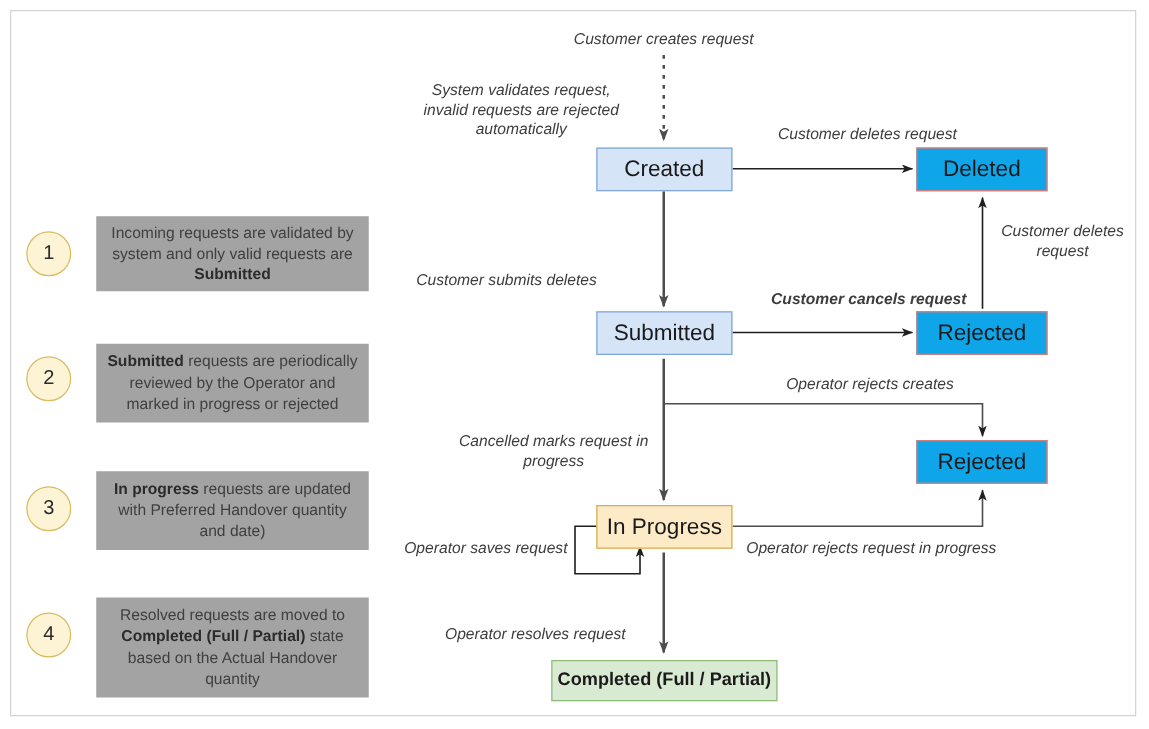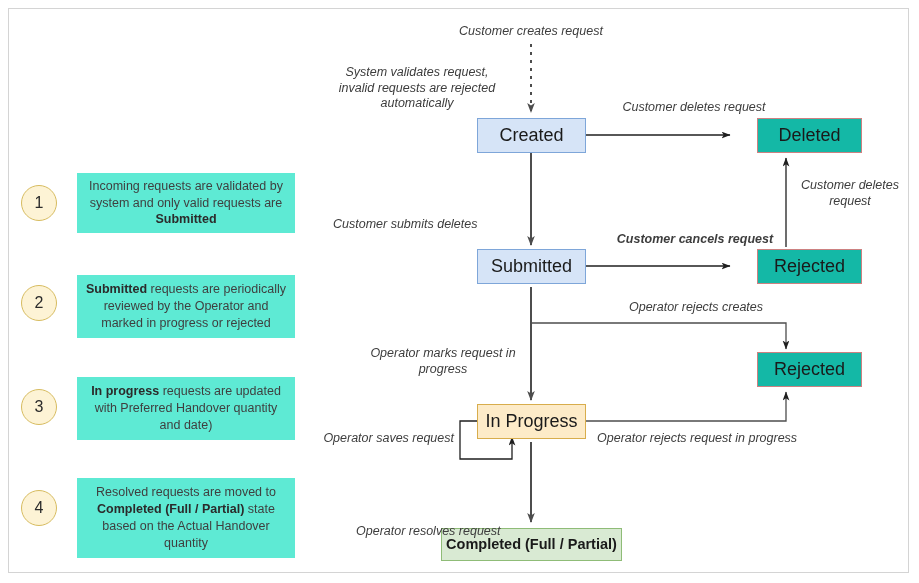--- a/index.html
+++ b/index.html
@@ -42,21 +42,21 @@
     align-items: center;
     justify-content: center;
     font-size: 18px;
     color: #1a1a1a;
     border-width: 1px;
     border-style: solid;
     text-align: center;
     line-height: 1.15;
   }
   .node.blue   { background: #d6e4f7; border-color: #7ea6d9; }
-  .node.red    { background: #14b8a6; border-color: #cc8181; margin-left: 24px; }
+  .node.red    { background: #0ea5e9; border-color: #cc8181; }
   .node.yellow { background: #fdebc8; border-color: #d8ad4c; }
   .node.green  { background: #d9ead3; border-color: #8fbc77; font-size: 14.5px; font-weight: 600; }
 
   
   .edge-label {
     position: absolute;
     font-style: italic;
     font-size: 12.5px;
     color: #3d3d3d;
     line-height: 1.25;
@@ -76,21 +76,21 @@
     border: 1px solid #d7bc60;
     box-sizing: border-box;
     display: flex;
     align-items: center;
     justify-content: center;
     font-size: 16px;
     color: #2b2b2b;
   }
   .legend-text {
     position: absolute;
-    background: #5eead4;
+    background: #a3a3a3;
     color: #3f3f3f;
     font-size: 12.5px;
     line-height: 1.35;
     text-align: center;
     box-sizing: border-box;
     padding: 9px 8px;
     display: flex;
     align-items: center;
     justify-content: center;
   }
@@ -191,28 +191,28 @@
 
   <div class="edge-label center" style="left:789px; top:178px; width:122px;">Customer deletes
 request</div>
 
   <div class="edge-label left" style="left:333px; top:217px; width:220px;">Customer submits deletes</div>
 
   <div class="edge-label center" style="left:595px; top:232px; width:200px;font-weight:bold;">Customer cancels request</div>
 
   <div class="edge-label center" style="left:596px; top:300px; width:200px;">Operator rejects creates</div>
 
-  <div class="edge-label center" style="left:348px; top:346px; width:190px;">Operator marks request in
+  <div class="edge-label center" style="left:348px; top:346px; width:190px;">Cancelled marks request in
 progress</div>
 
   <div class="edge-label left" style="left:597px; top:431px; width:260px;">Operator rejects request in progress</div>
 
   <div class="edge-label right" style="left:288px; top:431px; width:166px;">Operator saves request</div>
 
-  <div class="edge-label left" style="left:356px; top:500px; width:210px;margin-top:24px;">Operator resolves request</div>
+  <div class="edge-label left" style="left:356px; top:500px; width:210px;">Operator resolves request</div>
 
   <div class="legend-circle" style="left:21px; top:185px;">1</div>
   <div class="legend-text" style="left:77px; top:173px; width:218px; height:60px;">
       <span>Incoming requests are validated by system and only valid requests are <b>Submitted</b></span>
     </div>
 
   <div class="legend-circle" style="left:21px; top:285px;">2</div>
   <div class="legend-text" style="left:77px; top:275px; width:218px; height:63px;">
       <span><b>Submitted</b> requests are periodically reviewed by the Operator and marked in progress or rejected</span>
     </div>

